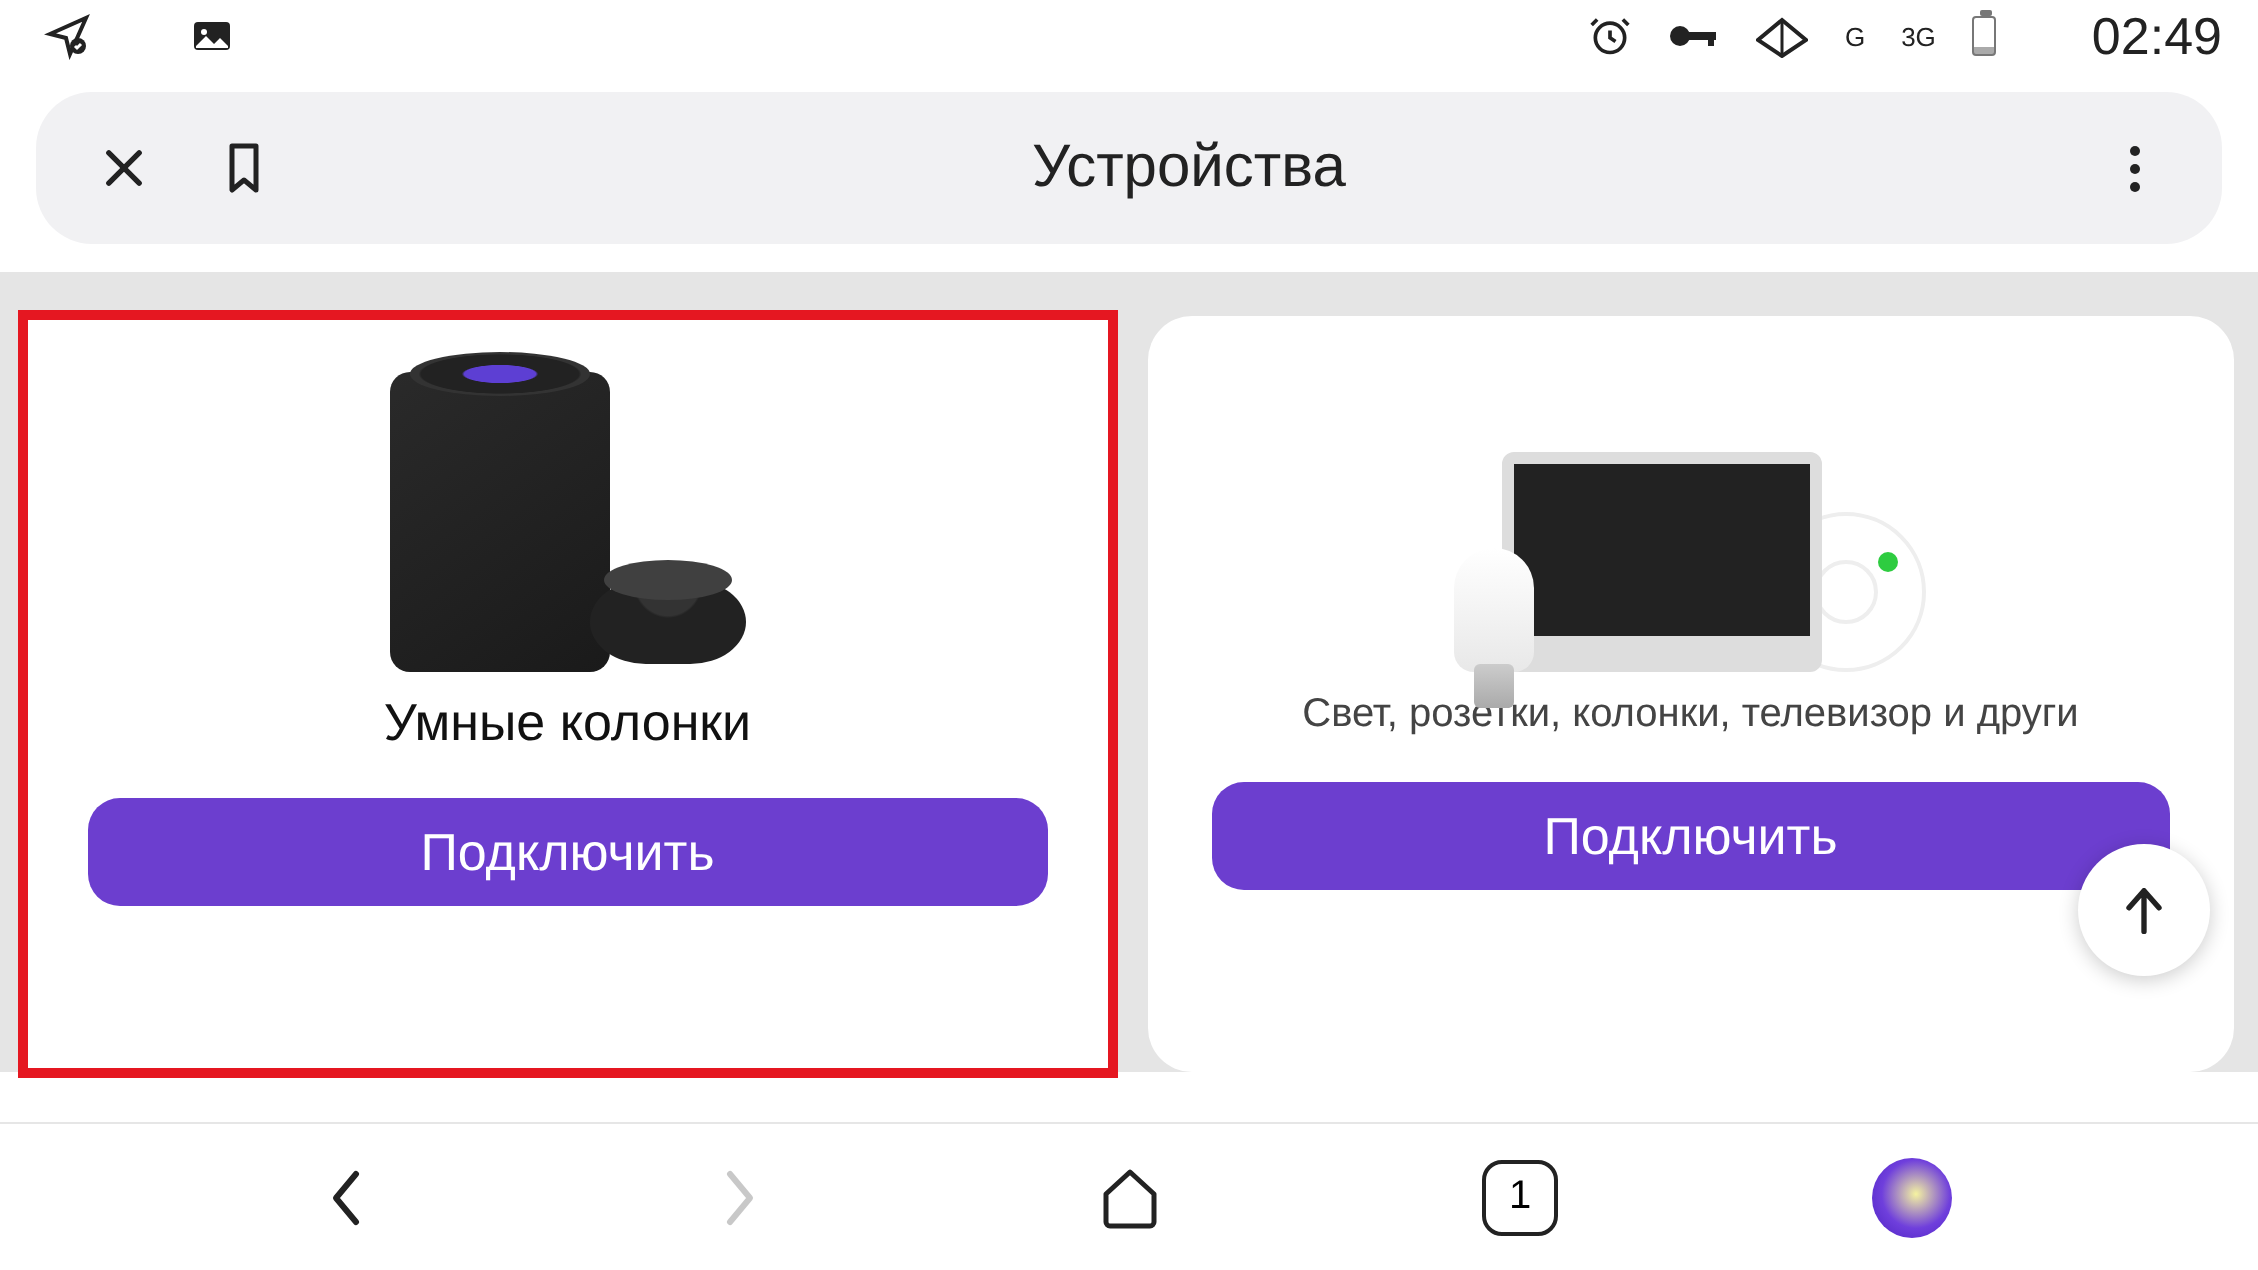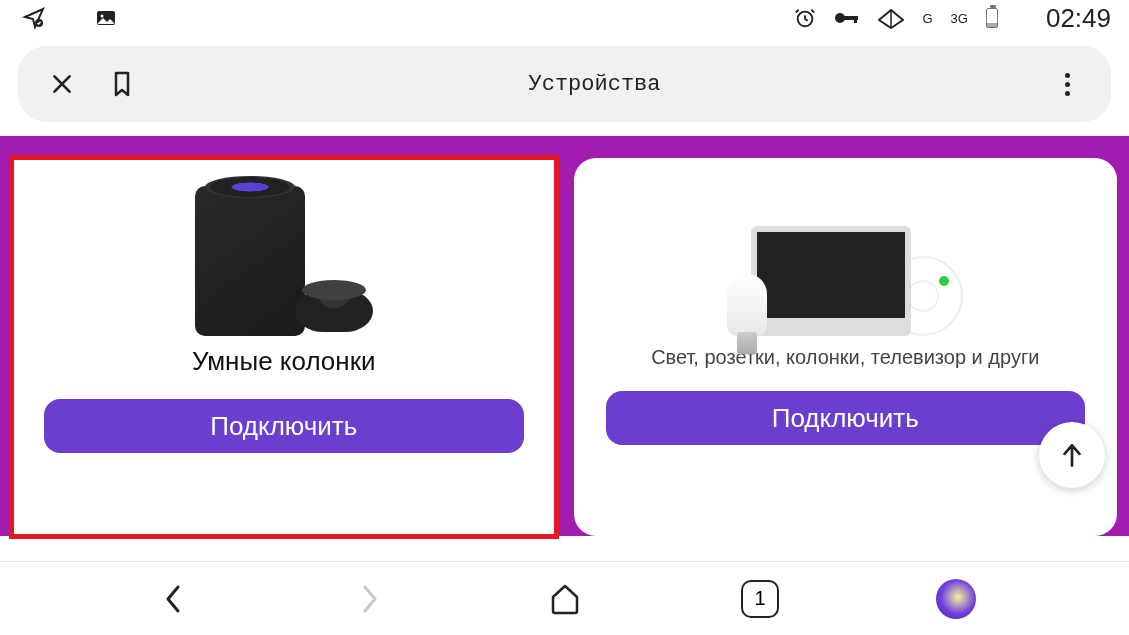--- a/index.html
+++ b/index.html
@@ -9,28 +9,28 @@
   .status-bar { height: 36px; display: flex; align-items: center; padding: 0 18px; font-size: 20px; color: #222; }
   .status-left { display: flex; gap: 12px; }
   .status-right { margin-left: auto; display: flex; align-items: center; gap: 18px; }
   .status-right .small { font-size: 13px; line-height: 1; }
   .battery { width: 12px; height: 20px; border: 1.5px solid #777; border-radius: 2px; position: relative; background: linear-gradient(to top, #aaa 20%, transparent 20%); }
   .battery::before { content: ""; position: absolute; top: -4px; left: 3px; width: 6px; height: 2.5px; background: #777; border-radius: 1px; }
   .clock { font-size: 26px; font-weight: 400; margin-left: 30px; }
 
   
   .browser-header { margin: 10px 18px 0 18px; height: 76px; background: #f1f1f3; border-radius: 28px; display: flex; align-items: center; padding: 0 28px; }
-  .browser-header .title { flex: 1; text-align: center; font-size: 22px; font-weight: 400; color: #222; font-family: Liberation Mono, monospace; }
+  .browser-header .title { flex: 1; text-align: center; font-size: 30px; font-weight: 400; color: #222; }
   .hdr-icon { width: 32px; height: 32px; display: flex; align-items: center; justify-content: center; }
   .hdr-icon + .hdr-icon { margin-left: 28px; }
   .more-dots { display: flex; flex-direction: column; gap: 4px; }
   .more-dots span { width: 5px; height: 5px; background: #222; border-radius: 50%; }
 
   
-  .content { position: relative; padding: 22px 12px 0 12px; display: flex; gap: 18px; background: #a21caf; margin-top: 14px; height: 400px; }
+  .content { position: relative; padding: 22px 12px 0 12px; display: flex; gap: 18px; background: #e5e5e5; margin-top: 14px; height: 400px; }
   .card { flex: 1; background: #fff; border-radius: 22px; padding: 18px 32px 28px 32px; display: flex; flex-direction: column; align-items: center; position: relative; }
   .card.highlight { outline: 5px solid #e51721; outline-offset: -2px; border-radius: 0; }
   .card .img-area { height: 160px; width: 100%; display: flex; align-items: flex-end; justify-content: center; }
   .card h2 { font-size: 26px; font-weight: 500; margin-top: 10px; color: #111; }
   .card p.sub { font-size: 20px; color: #444; margin-top: 10px; text-align: center; white-space: nowrap; overflow: hidden; }
   .connect-btn { margin-top: 22px; width: 100%; height: 54px; background: #6c3ecf; color: #fff; font-size: 26px; font-weight: 500; border: none; border-radius: 16px; cursor: pointer; }
 
   
   .speaker-main { width: 110px; height: 150px; background: linear-gradient(145deg,#2a2a2a,#1a1a1a); border-radius: 10px; position: relative; }
   .speaker-main::before { content: ""; position: absolute; top: -10px; left: 50%; transform: translateX(-50%); width: 90px; height: 22px; background: radial-gradient(ellipse at center,#5d3fd3 28%,#222 30%,#222 62%,#333 64%); border-radius: 50%; }

